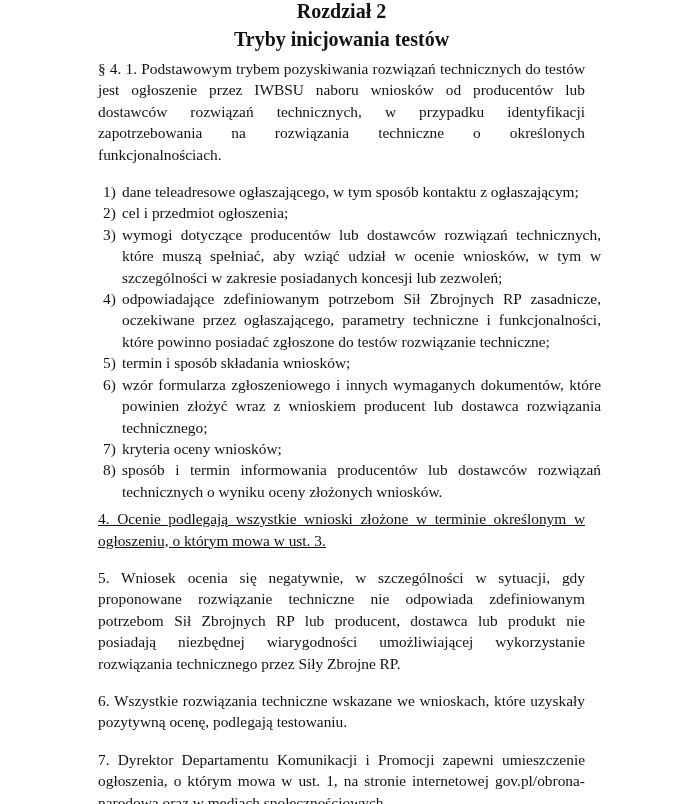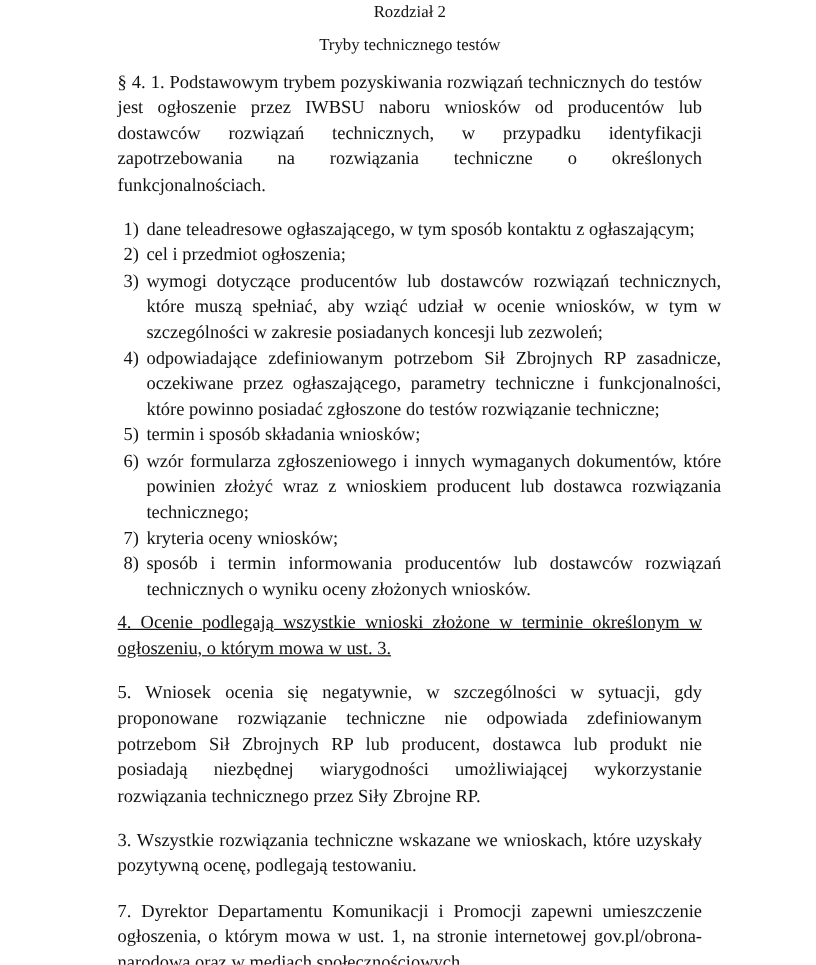--- a/index.html
+++ b/index.html
@@ -5,21 +5,21 @@
   html, body { margin: 0; padding: 0; background: #ffffff; }
   body {
     width: 680px; height: 804px; overflow: hidden; position: relative;
     font-family: "Liberation Serif", "DejaVu Serif", serif;
     color: #111111;
     font-size: 15.4px;
     line-height: 21.4px;
   }
   .page { position: absolute; left: 82px; top: 0; width: 519px; }
   .heading {
-    text-align: center; font-weight: normal; font-size: 14px;
+    text-align: center; font-weight: bold; font-size: 20px;
     margin: 0; line-height: 20px;
   }
   .h-chapter { padding-top: 1px; }
   .h-title { margin-top: 8px; }
   p.para {
     margin: 16px; text-align: justify; text-align-last: left;
   }
   .gap-first { margin-top: 9px !important; }
   .gap { margin-top: 6px !important; }
   ol.items {
@@ -32,33 +32,33 @@
     position: absolute; left: 0; top: 0;
   }
   .after-list { margin-top: 6px !important; text-decoration: underline; }
 </style>
 </head>
 <body>
 
 <div class="page">
 
   <h2 class="heading h-chapter">Rozdział 2</h2>
-  <h3 class="heading h-title">Tryby technicznego testów</h3>
+  <h3 class="heading h-title">Tryby inicjowania testów</h3>
 
   <p class="para gap-first">§ 4. 1. Podstawowym trybem pozyskiwania rozwiązań technicznych do testów jest ogłoszenie przez IWBSU naboru wniosków od producentów lub dostawców rozwiązań technicznych, w przypadku identyfikacji zapotrzebowania na rozwiązania techniczne o określonych funkcjonalnościach.</p>
 
   <ol class="items">
     <li><span class="num">1)</span><span>dane teleadresowe ogłaszającego, w tym sposób kontaktu z ogłaszającym;</span></li>
     <li><span class="num">2)</span><span>cel i przedmiot ogłoszenia;</span></li>
     <li><span class="num">3)</span><span>wymogi dotyczące producentów lub dostawców rozwiązań technicznych, które muszą spełniać, aby wziąć udział w ocenie wniosków, w tym w szczególności w zakresie posiadanych koncesji lub zezwoleń;</span></li>
     <li><span class="num">4)</span><span>odpowiadające zdefiniowanym potrzebom Sił Zbrojnych RP zasadnicze, oczekiwane przez ogłaszającego, parametry techniczne i funkcjonalności, które powinno posiadać zgłoszone do testów rozwiązanie techniczne;</span></li>
     <li><span class="num">5)</span><span>termin i sposób składania wniosków;</span></li>
     <li><span class="num">6)</span><span>wzór formularza zgłoszeniowego i innych wymaganych dokumentów, które powinien złożyć wraz z wnioskiem producent lub dostawca rozwiązania technicznego;</span></li>
     <li><span class="num">7)</span><span>kryteria oceny wniosków;</span></li>
     <li><span class="num">8)</span><span>sposób i termin informowania producentów lub dostawców rozwiązań technicznych o wyniku oceny złożonych wniosków.</span></li>
   </ol>
 
   <p class="para after-list">4. Ocenie podlegają wszystkie wnioski złożone w terminie określonym w ogłoszeniu, o którym mowa w ust. 3.</p>
   <p class="para gap">5. Wniosek ocenia się negatywnie, w szczególności w sytuacji, gdy proponowane rozwiązanie techniczne nie odpowiada zdefiniowanym potrzebom Sił Zbrojnych RP lub producent, dostawca lub produkt nie posiadają niezbędnej wiarygodności umożliwiającej wykorzystanie rozwiązania technicznego przez Siły Zbrojne RP.</p>
-  <p class="para gap">3. Wszystkie rozwiązania techniczne wskazane we wnioskach, które uzyskały pozytywną ocenę, podlegają testowaniu.</p>
+  <p class="para gap">6. Wszystkie rozwiązania techniczne wskazane we wnioskach, które uzyskały pozytywną ocenę, podlegają testowaniu.</p>
   <p class="para gap">7. Dyrektor Departamentu Komunikacji i Promocji zapewni umieszczenie ogłoszenia, o którym mowa w ust. 1, na stronie internetowej gov.pl/obrona-narodowa oraz w mediach społecznościowych.</p>
 
 </div>
 
 </body></html>

